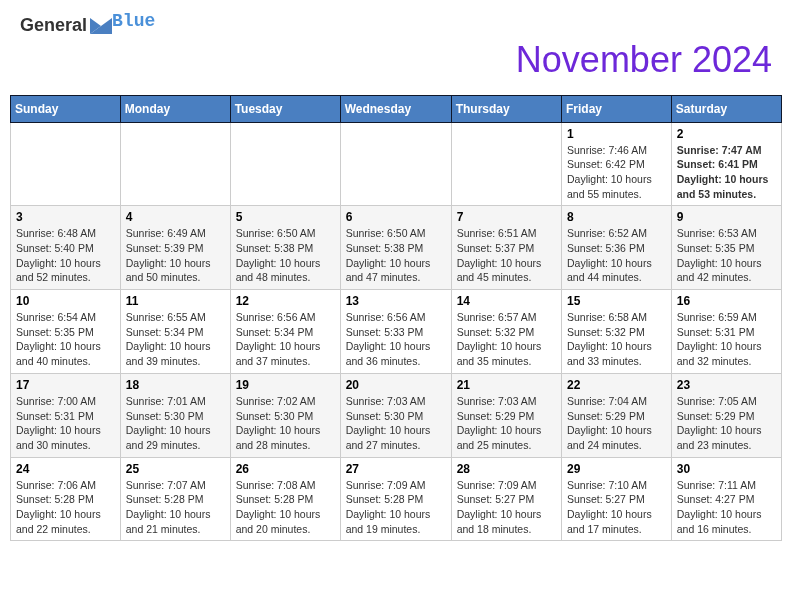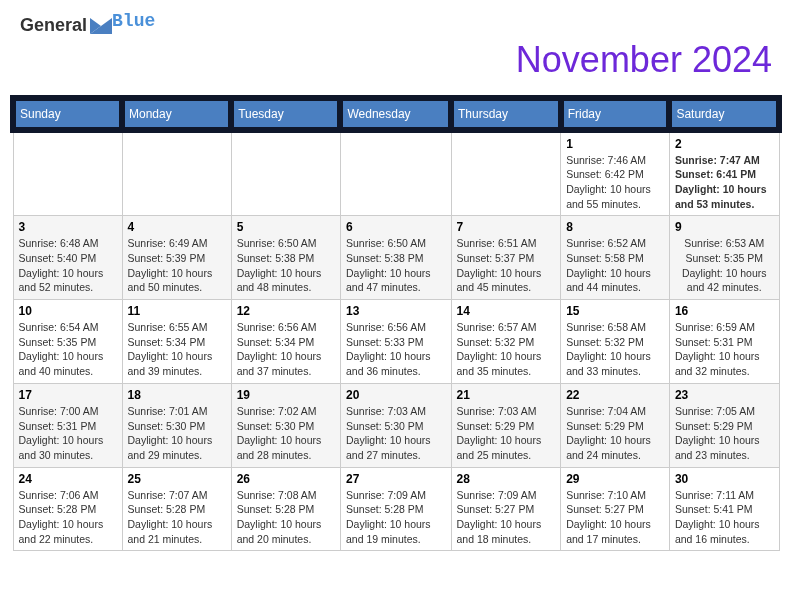--- a/index.html
+++ b/index.html
@@ -45,22 +45,22 @@
       width: 100%;
       border-collapse: collapse;
       font-size: 11px;
     }
     thead tr th {
       background-color: #4a7fc1;
       color: #fff;
       padding: 6px 4px;
       text-align: left;
       font-size: 12px;
-      font-weight: normal;
-      border: 6px solid #0f172a;
+      font-weight: bold;
+      border: 1px solid #0f172a;
     }
     tbody tr td {
       border: 1px solid #ccc;
       vertical-align: top;
       padding: 4px 5px;
       width: 113px;
       min-height: 75px;
       background: #fff;
     }
     tbody tr:nth-child(even) td {
@@ -163,26 +163,26 @@
         </td>
         <td>
           <span class="day-num">7</span>
           <div class="day-info" style="white-space: pre-line;">Sunrise: 6:51 AM
 Sunset: 5:37 PM
 Daylight: 10 hours and 45 minutes.</div>
         </td>
         <td>
           <span class="day-num">8</span>
           <div class="day-info" style="white-space: pre-line;">Sunrise: 6:52 AM
-Sunset: 5:58 PM
+Sunset: 5:36 PM
 Daylight: 10 hours and 44 minutes.</div>
         </td>
         <td>
           <span class="day-num">9</span>
-          <div class="day-info" style="white-space: pre-line; text-align: center;">Sunrise: 6:53 AM
+          <div class="day-info" style="white-space: pre-line;">Sunrise: 6:53 AM
 Sunset: 5:35 PM
 Daylight: 10 hours and 42 minutes.</div>
         </td>
       </tr>
       <tr>
         <td>
           <span class="day-num">10</span>
           <div class="day-info" style="white-space: pre-line;">Sunrise: 6:54 AM
 Sunset: 5:35 PM
 Daylight: 10 hours and 40 minutes.</div>
@@ -301,18 +301,18 @@
         </td>
         <td>
           <span class="day-num">29</span>
           <div class="day-info" style="white-space: pre-line;">Sunrise: 7:10 AM
 Sunset: 5:27 PM
 Daylight: 10 hours and 17 minutes.</div>
         </td>
         <td>
           <span class="day-num">30</span>
           <div class="day-info" style="white-space: pre-line;">Sunrise: 7:11 AM
-Sunset: 5:41 PM
+Sunset: 4:27 PM
 Daylight: 10 hours and 16 minutes.</div>
         </td>
       </tr>
     </tbody>
 </table>
 
 </body></html>

